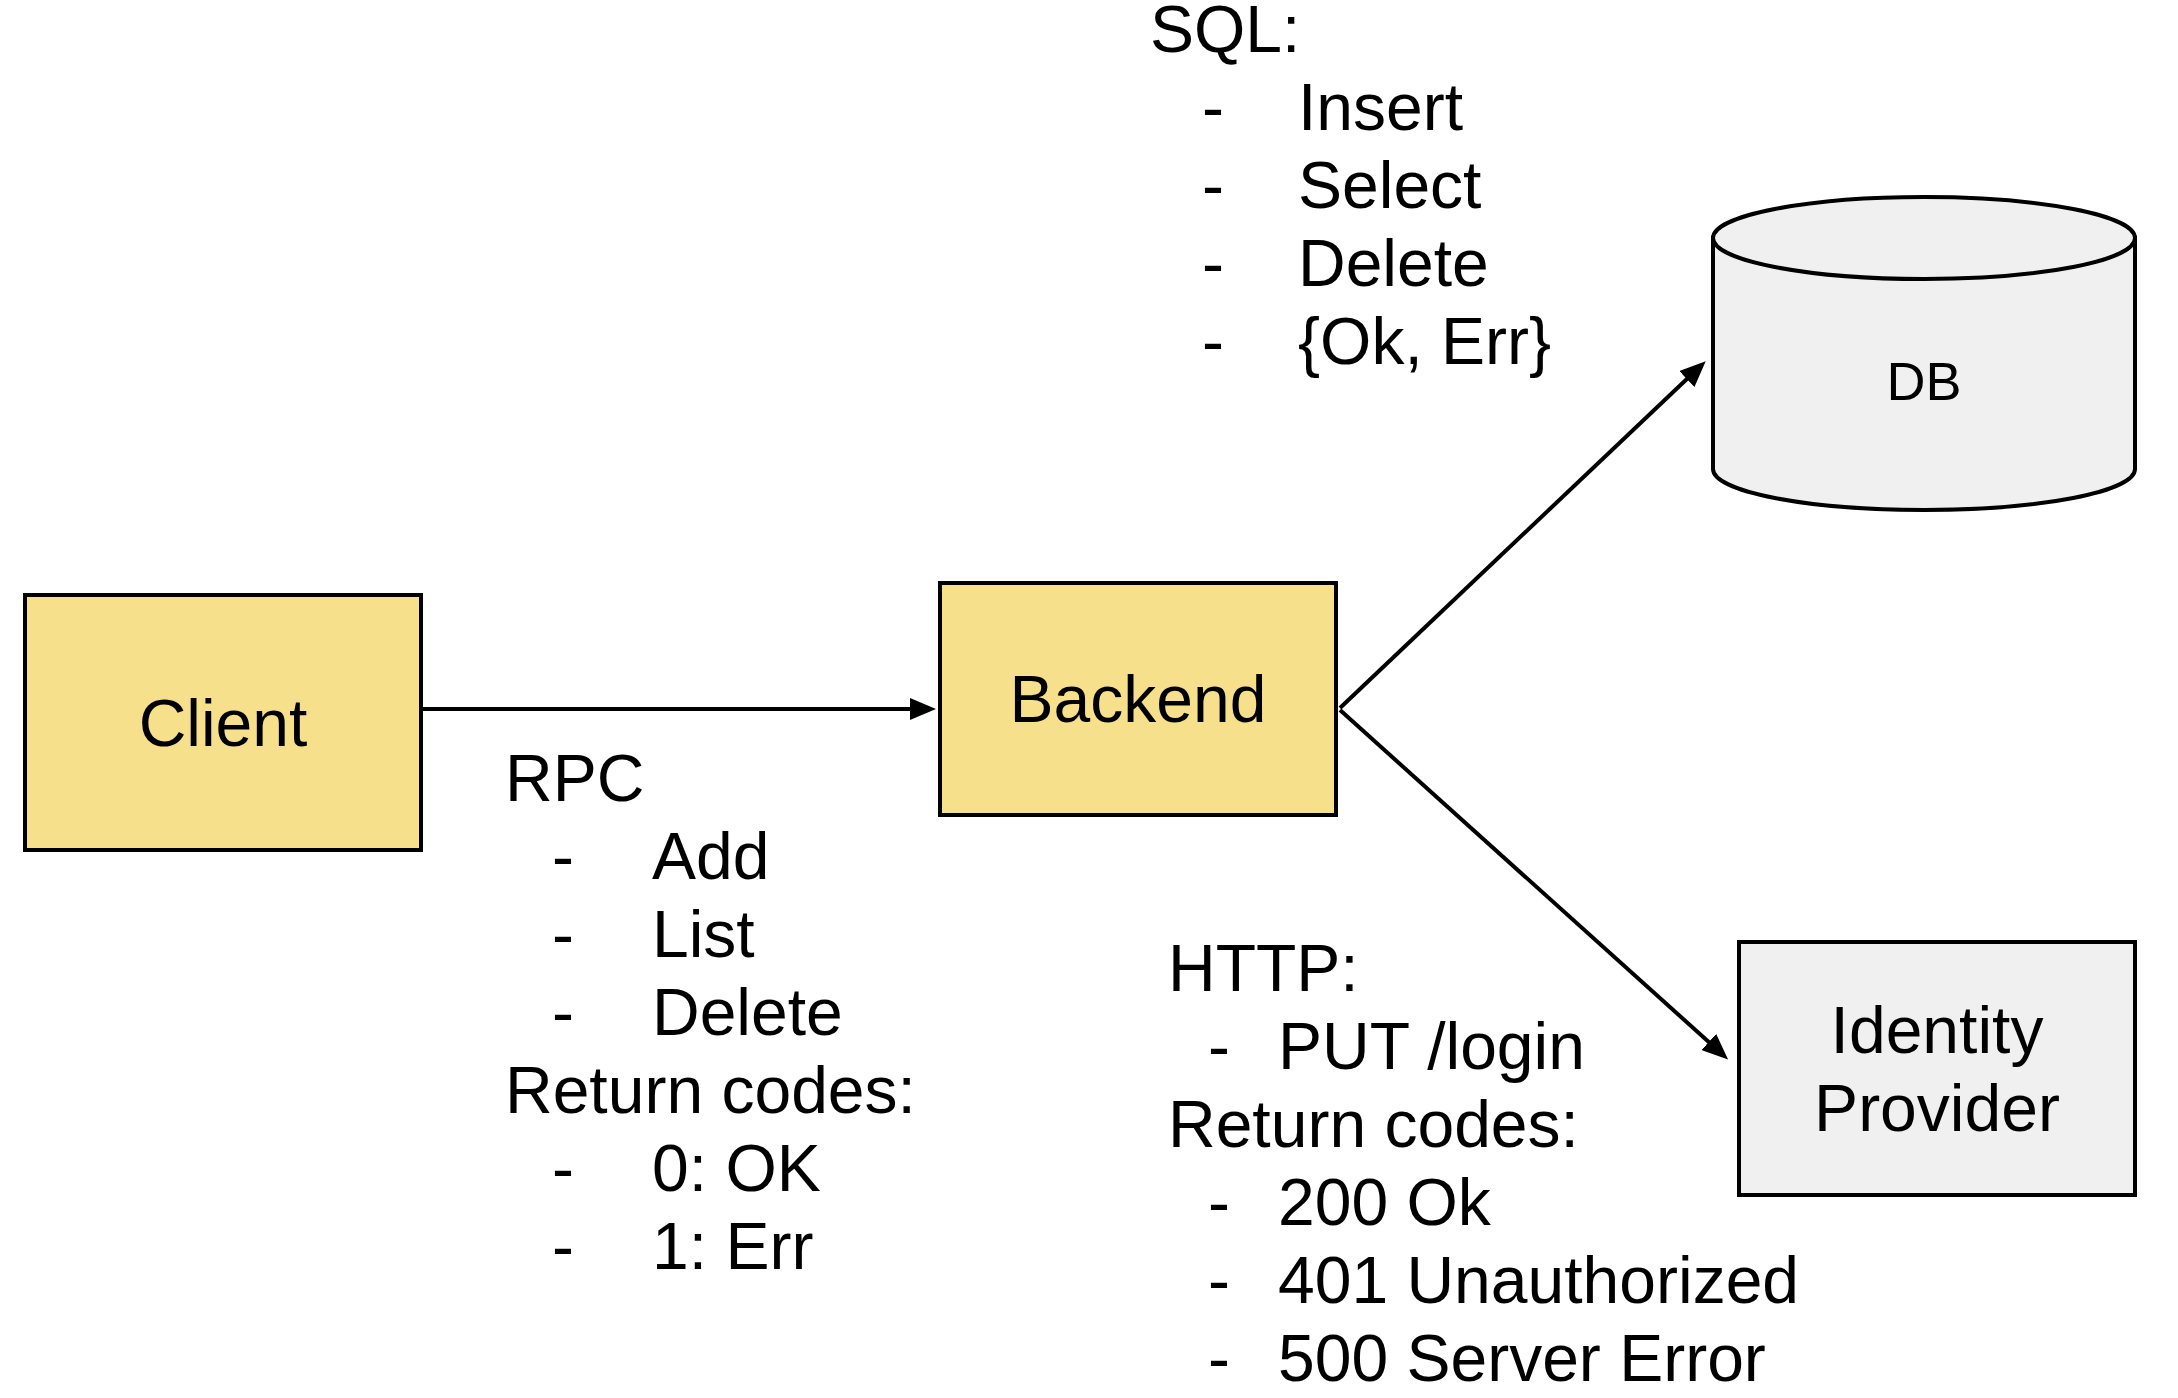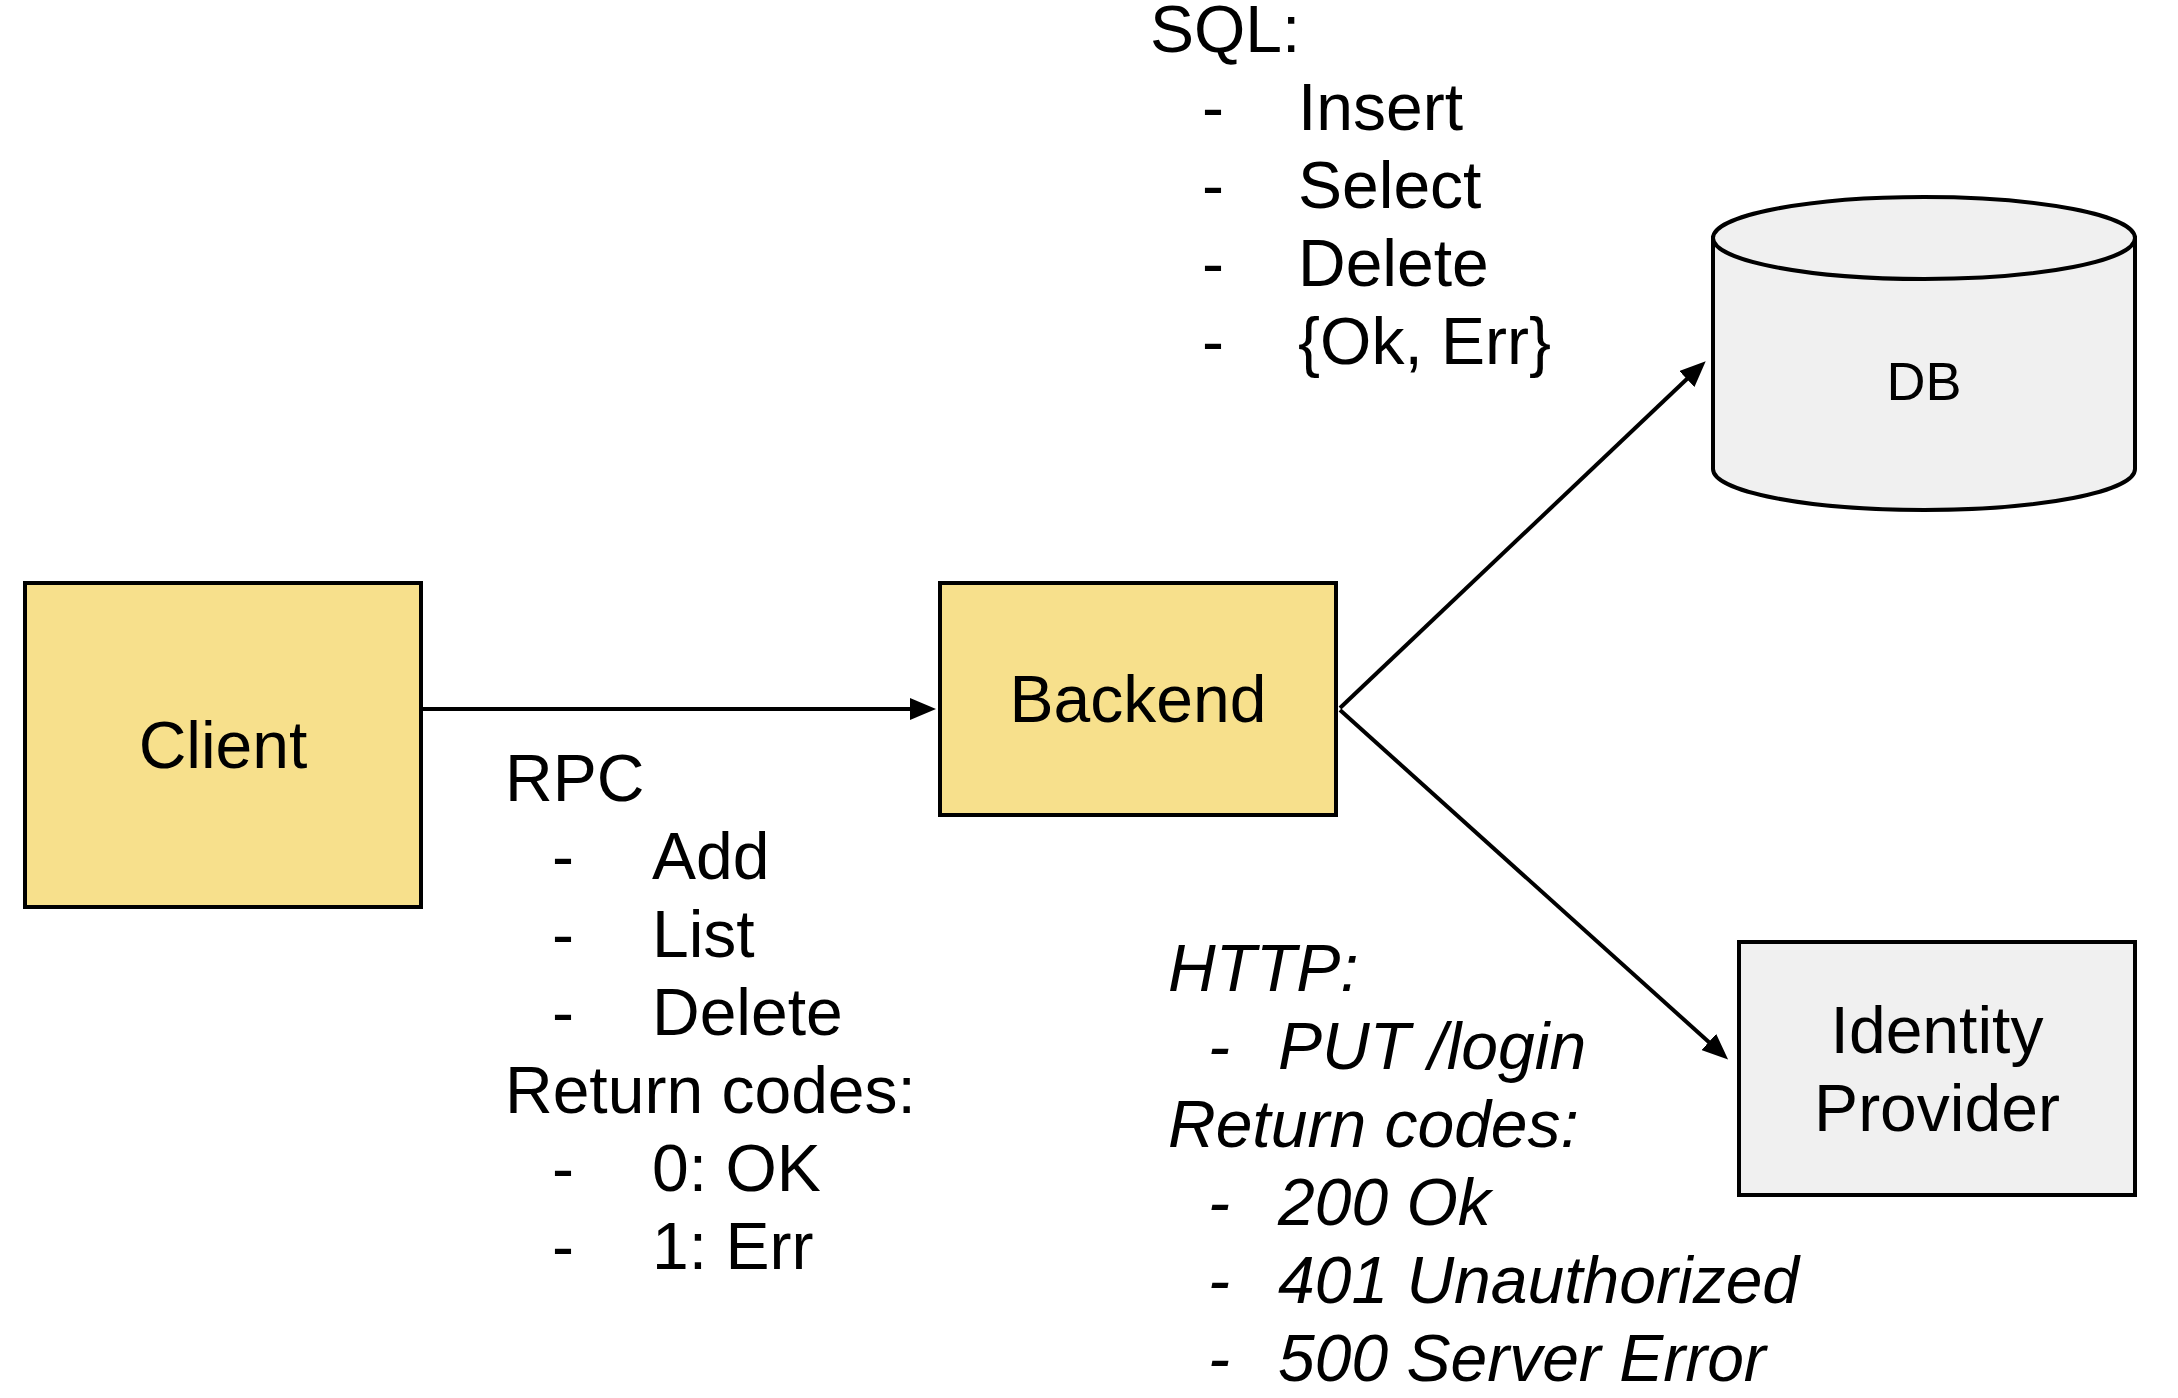--- a/index.html
+++ b/index.html
@@ -22,21 +22,21 @@
     position: absolute;
     box-sizing: border-box;
     border: 4px solid #000000;
     display: flex;
     align-items: center;
     justify-content: center;
     text-align: center;
     font-size: 66px;
     line-height: 78px;
   }
-  .node-client  { left: 23px;   top: 581px; width: 400px; height: 328px; background: #F7E08C; }
+  .node-client  { left: 23px;   top: 593px; width: 400px; height: 259px; background: #F7E08C; }
   .node-backend { left: 938px;  top: 581px; width: 400px; height: 236px; background: #F7E08C; }
   .node-idp     { left: 1737px; top: 940px; width: 400px; height: 257px; background: #F0F0F0; }
   .node-cylinder {
     position: absolute;
     left: 1711px; top: 195px;
     width: 426px; height: 317px;
   }
   .node-cylinder svg { position: absolute; left: 0; top: 0; }
   .cyl-label {
     position: absolute;
@@ -52,21 +52,21 @@
     position: absolute;
     font-size: 66px;
     line-height: 78px;
     white-space: nowrap;
   }
   .annot .line { position: relative; height: 78px; }
   .annot .dash { position: absolute; left: var(--dash); }
   .annot .item { position: absolute; left: var(--text); }
   .annot-sql  { left: 1150px; top: -10px;  --dash: 52px; --text: 148px; }
   .annot-rpc  { left: 505px;  top: 739px;  --dash: 47px; --text: 147px; }
-  .annot-http { left: 1168px; top: 929px; font-style: italic;  --dash: 40px; --text: 110px; }
+  .annot-http { left: 1168px; top: 929px;  --dash: 40px; --text: 110px; }
 </style>
 </head>
 <body>
 
 <div class="canvas">
 
   <svg class="edges-layer" viewBox="0 0 2178 1398" width="2178" height="1398" xmlns="http://www.w3.org/2000/svg">
     <defs>
       <marker id="arrowhead" markerUnits="userSpaceOnUse" markerWidth="28" markerHeight="22" refX="3" refY="11" orient="auto">
         <path d="M0,0 L26,11 L0,22 Z" fill="#000000"></path>

